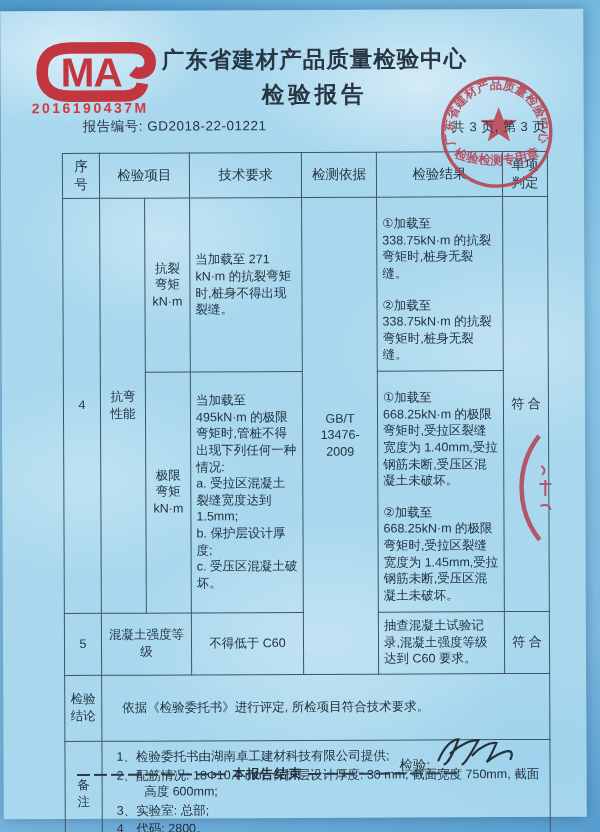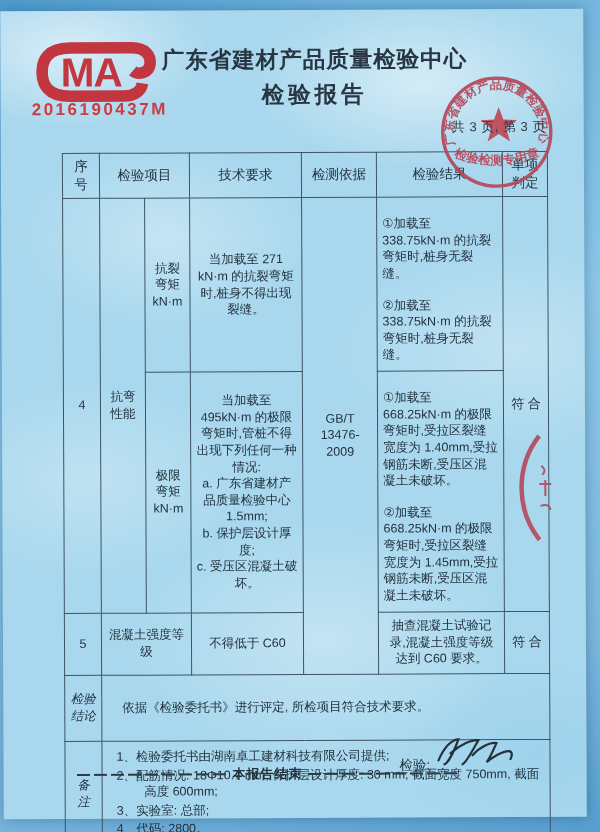--- a/index.html
+++ b/index.html
@@ -17,45 +17,45 @@
       radial-gradient(ellipse 280px 140px at 72% 9%,rgba(255,255,255,.5),rgba(255,255,255,0) 60%),
       radial-gradient(ellipse 240px 150px at 28% 28%,rgba(255,255,255,.32),rgba(255,255,255,0) 60%),
       radial-gradient(ellipse 300px 170px at 88% 42%,rgba(255,255,255,.28),rgba(255,255,255,0) 60%),
       radial-gradient(ellipse 260px 160px at 15% 58%,rgba(255,255,255,.26),rgba(255,255,255,0) 60%),
       radial-gradient(ellipse 320px 200px at 55% 78%,rgba(255,255,255,.3),rgba(255,255,255,0) 60%),
       radial-gradient(ellipse 240px 150px at 92% 92%,rgba(150,205,235,.55),rgba(150,205,235,0) 60%);
     box-shadow:0 0 14px rgba(0,40,80,.35);
   }
   .cma{position:absolute;left:31px;top:26px;}
   .cma-code{
-    position:absolute;left:31px;top:89px;font-size:17px;font-weight:bold;
+    position:absolute;left:31px;top:89px;font-size:14px;font-weight:bold;
     color:#cf3a42;letter-spacing:2.5px;
   }
   .titles{position:absolute;left:138px;top:36px;width:352px;text-align:center;color:#273642;}
   .org-name{font-size:22.5px;font-weight:bold;letter-spacing:1px;line-height:28px;}
   .report-title{font-size:22.5px;font-weight:bold;letter-spacing:4px;margin-top:5px;}
   .report-no{position:absolute;left:82px;top:107px;font-size:13.5px;color:#273642;letter-spacing:.5px;}
   .pages-note{position:absolute;left:451px;top:109px;font-size:13px;color:#2c3a44;z-index:7;letter-spacing:.5px;white-space:nowrap;}
   .stamp{position:absolute;left:438px;top:65px;z-index:6;opacity:.92;}
   .side-stamp{position:absolute;left:503px;top:425px;z-index:6;opacity:.9;}
 
   table.report{
     position:absolute;left:61px;top:142px;width:485px;z-index:2;
     border-collapse:collapse;table-layout:fixed;color:#22323e;font-size:12.5px;
   }
   .report th,.report td{border:1.5px solid #3e5565;vertical-align:middle;}
   .report th{font-size:13.5px;font-weight:normal;text-align:center;padding:2px 8px;line-height:1.3;}
   .report td{padding:3px 5px;line-height:1.33;}
   td.c{text-align:center;}
-  td.req{text-align:center;}
+  td.req{text-align:left;}
   .pre{white-space:pre-line;}
   .res div{margin:15px 0 9px;}
   .res div:last-child{margin-bottom:4px;}
   td.verdict{text-align:center;white-space:nowrap;padding:2px 1px;font-size:13px;}
-  td.lblcell{text-align:center;padding:2px 4px;font-style:italic;}
+  td.lblcell{text-align:center;padding:2px 4px;}
   .rem-line{padding-left:2.2em;text-indent:-2.2em;margin:2px 0;}
   .sig-block{position:absolute;display:flex;align-items:flex-end;z-index:3;}
   .sig-label{font-size:13.5px;color:#1f2f3a;white-space:nowrap;}
   .sig-svg{margin-left:2px;margin-bottom:2px;}
   .end-row{position:absolute;left:73px;top:755px;width:382px;display:flex;align-items:center;z-index:3;}
   .end-dash{flex:1;height:2px;background:repeating-linear-gradient(90deg,#2b3a44 0 13px,transparent 13px 17px);}
   .end-label{font-size:13px;color:#22323e;margin:0 5px;font-weight:bold;letter-spacing:1px;}
 </style>
 </head>
 <body>
@@ -67,20 +67,24 @@
     <path d="M40,11 h64 c14,0 20,8 19,17 c-1,9 -12,12 -18,7" fill="none" stroke="#c2373f" stroke-width="12"></path>
     <text x="62" y="51" text-anchor="middle" font-size="42" font-weight="bold" fill="#c2373f" letter-spacing="-1">MA</text>
   </svg>
   <div class="cma-code">2016190437M</div>
 
   <div class="titles">
     <div class="org-name">广东省建材产品质量检验中心</div>
     <div class="report-title">检验报告</div>
   </div>
 
+  <div class="report-no">
+    <span>报告编号:</span>
+    <span>GD2018-22-01221</span>
+  </div>
 
   <svg class="stamp" width="116" height="116" viewBox="0 0 116 116">
     <circle cx="58" cy="58" r="54" fill="none" stroke="#b5485a" stroke-width="3.4"></circle>
     <defs>
       <path id="arcTop" d="M16.6,71.4 A43.5,43.5 0 1 1 99.4,71.4" fill="none"></path>
       <path id="arcBottom" d="M15,82 A116,116 0 0 0 101,82" fill="none"></path>
     </defs>
     <text font-size="12" fill="#b5485a" font-weight="bold">
       <textPath href="#arcTop" startOffset="1" textLength="160" lengthAdjust="spacingAndGlyphs">广东省建材产品质量检验中心</textPath>
     </text>
@@ -125,21 +129,21 @@
         <div>②加载至 338.75kN·m 的抗裂弯矩时,桩身无裂缝。</div>
       </td>
       <td class="verdict" rowspan="2">符 合</td>
     </tr>
     <tr style="height:165px">
       <td class="c pre">极限
 弯矩
 kN·m</td>
       <td class="req">
         <div>当加载至 495kN·m 的极限弯矩时,管桩不得出现下列任何一种情况:</div>
-        <div>a. 广东省建材产品质量检验中心 1.5mm;</div>
+        <div>a. 受拉区混凝土裂缝宽度达到 1.5mm;</div>
         <div>b. 保护层设计厚度;</div>
         <div>c. 受压区混凝土破坏。</div>
       </td>
       <td class="res">
         <div>①加载至 668.25kN·m 的极限弯矩时,受拉区裂缝宽度为 1.40mm,受拉钢筋未断,受压区混凝土未破坏。</div>
         <div>②加载至 668.25kN·m 的极限弯矩时,受拉区裂缝宽度为 1.45mm,受拉钢筋未断,受压区混凝土未破坏。</div>
       </td>
     </tr>
     <tr style="height:62px">
       <td class="c">5</td>

